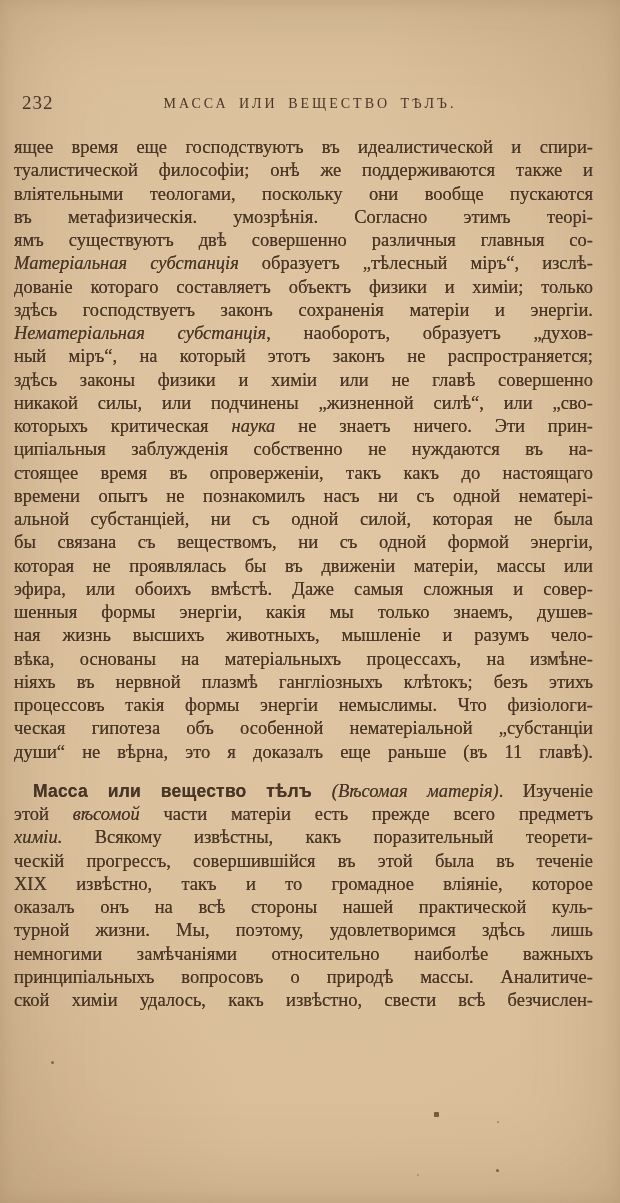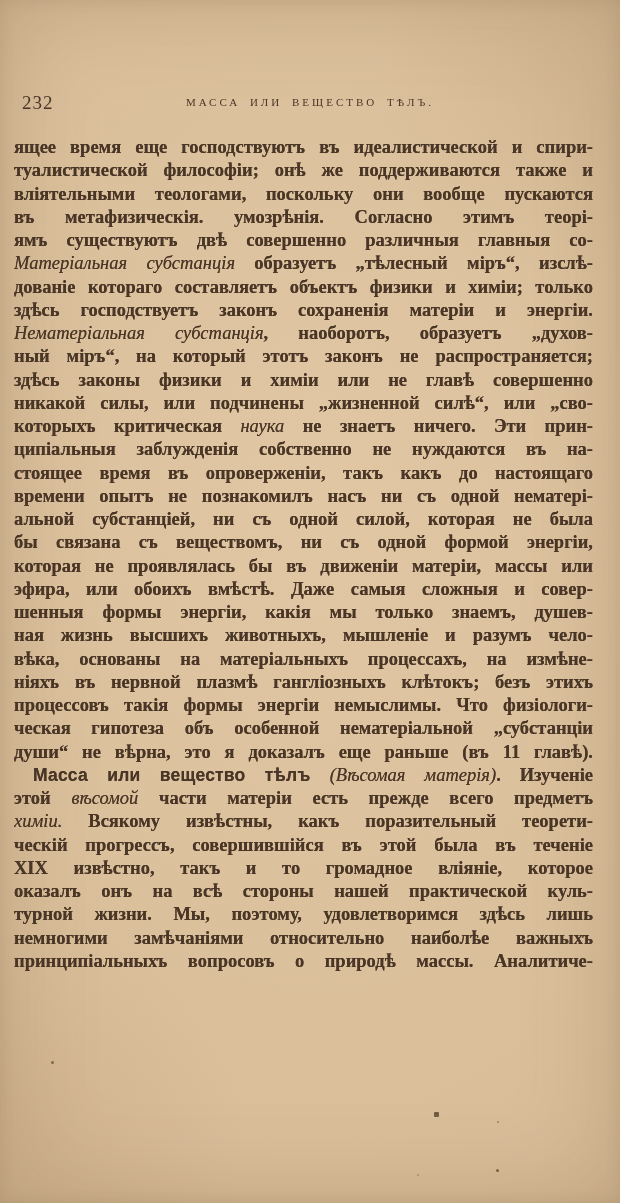--- a/index.html
+++ b/index.html
@@ -19,40 +19,40 @@
     box-shadow: inset 0 0 95px rgba(112,82,50,0.25), inset 0 0 16px rgba(112,82,50,0.14);
     color: var(--ink, #4a3626);
   }
   .pagenum {
     position: absolute; left: 22px; top: 92px;
     font-size: 19px; letter-spacing: 1px;
   }
   .runhead {
     position: absolute; left: 0; right: 0; top: 96px;
     text-align: center;
-    font-size: 11px; letter-spacing: 3px;
+    font-size: 14px; letter-spacing: 3px;
     word-spacing: 4px;
   }
   .body-text {
     position: absolute; left: 14px; top: 136px;
     width: 579px;
     font-size: 18.5px;
     text-shadow: 0 0 0.6px rgba(72,52,36,0.85);
   }
-  .paragraph + .paragraph { }
+  .paragraph + .paragraph { margin-top: 16px; }
   .line {
     height: 23.25px;
     line-height: 23.25px;
     overflow: hidden;
     text-align: justify;
     text-align-last: justify;
     -moz-text-align-last: justify;
   }
   .line.indent { text-indent: 19px; }
-  .line span.r { font-style: normal; font-weight: bold; }
+  .line span.r { font-style: normal; }
   .line span.i { font-style: italic; }
   .line span.b {
     font-family: "Liberation Sans", "DejaVu Sans", sans-serif;
     font-weight: bold;
     font-size: 17.5px;
     letter-spacing: 0.2px;
   }
   .speck {
     position: absolute; border-radius: 50%;
     background: #5f4a2e;
@@ -102,20 +102,21 @@
       <div class="paragraph">
         <div class="line indent"><span class="b">Масса или вещество тѣлъ </span><span class="i">(Вѣсомая матерія)</span><span class="r">. Изученіе</span></div>
         <div class="line"><span class="r">этой </span><span class="i">вѣсомой</span><span class="r"> части матеріи есть прежде всего предметъ</span></div>
         <div class="line"><span class="i">химіи.</span><span class="r"> Всякому извѣстны, какъ поразительный теорети-</span></div>
         <div class="line"><span class="r">ческій прогрессъ, совершившійся въ этой была въ теченіе</span></div>
         <div class="line"><span class="r">XIX извѣстно, такъ и то громадное вліяніе, которое</span></div>
         <div class="line"><span class="r">оказалъ онъ на всѣ стороны нашей практической куль-</span></div>
         <div class="line"><span class="r">турной жизни. Мы, поэтому, удовлетворимся здѣсь лишь</span></div>
         <div class="line"><span class="r">немногими замѣчаніями относительно наиболѣе важныхъ</span></div>
         <div class="line"><span class="r">принципіальныхъ вопросовъ о природѣ массы. Аналитиче-</span></div>
+        <div class="line"><span class="r">ской химіи удалось, какъ извѣстно, свести всѣ безчислен-</span></div>
       </div>
     </div>
   <div class="speck s1"></div>
   <div class="speck s2"></div>
   <div class="speck s3"></div>
   <div class="speck s4"></div>
   <div class="speck s5"></div>
 </div>
 
 </body></html>

